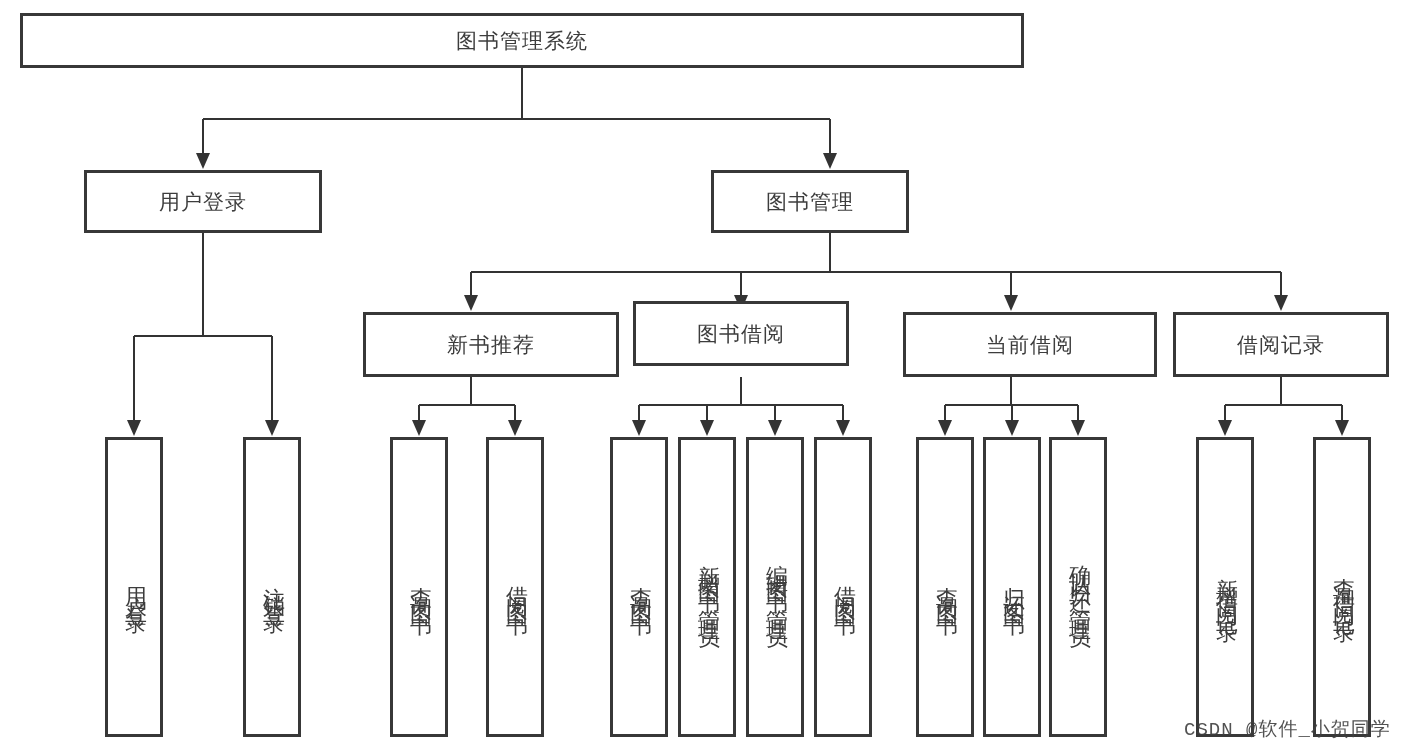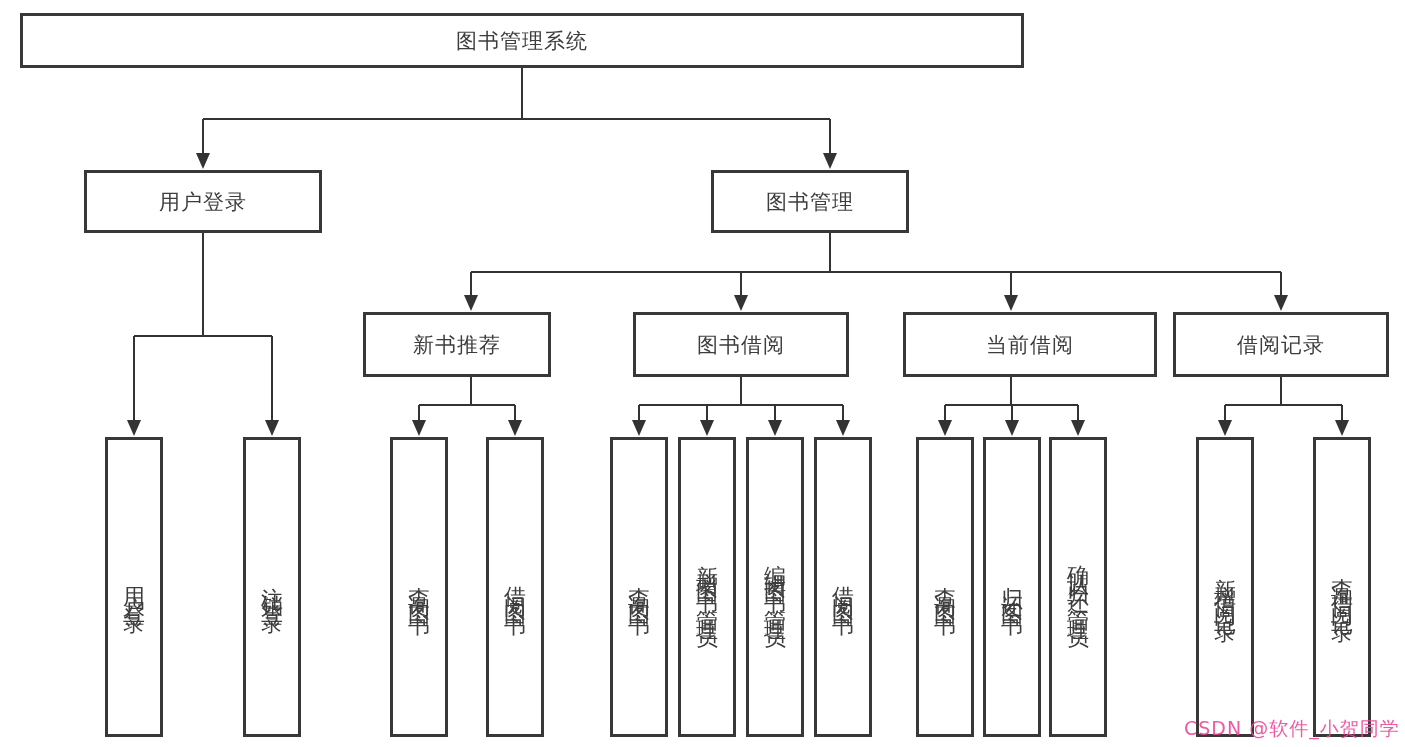--- a/index.html
+++ b/index.html
@@ -1,35 +1,35 @@
 <!DOCTYPE html>
 <html><head>
 <meta charset="utf-8">
 <style>
   html,body{margin:0;padding:0;}
   body{
     width:1405px;height:747px;position:relative;overflow:hidden;
     background:#ffffff;
     font-family:"DejaVu Sans","Liberation Sans",sans-serif;
   }
-  #chart{position:absolute;left:0;top:0;width:1405px;height:747px;}
+  #chart{position:absolute;left:0;top:0;width:1405px;height:747px;font-family:Liberation Mono, monospace;}
   svg.wires{position:absolute;left:0;top:0;z-index:1;}
   .node{
     position:absolute;box-sizing:border-box;background:#ffffff;
     border:3px solid #383838;color:#3d3d3d;z-index:2;
     display:flex;align-items:center;justify-content:center;
   }
   .hnode span{font-size:21px;letter-spacing:1px;white-space:nowrap;}
   .vnode span{
     writing-mode:vertical-rl;text-orientation:mixed;
     font-size:22px;letter-spacing:9px;line-height:1;
   }
   #watermark{
     position:absolute;left:1184px;top:716px;z-index:3;
-    font-size:19px;color:#ec4899;letter-spacing:1px;white-space:nowrap;
+    font-size:19px;color:#404040;letter-spacing:1px;white-space:nowrap;
     opacity:.9;
   }
 </style>
 </head>
 <body>
 
 <div id="chart">
 
   <svg class="wires" width="1405" height="747" viewBox="0 0 1405 747">
     <path fill="none" stroke="#333333" stroke-width="2" d="
@@ -68,24 +68,24 @@
     <span>图书管理系统</span>
   </div>
 
   <div class="node hnode" style="left:84px;top:170px;width:238px;height:63px">
     <span>用户登录</span>
   </div>
   <div class="node hnode" style="left:711px;top:170px;width:198px;height:63px">
     <span>图书管理</span>
   </div>
 
-  <div class="node hnode" style="left:363px;top:312px;width:188px;height:65px">
+  <div class="node hnode" style="left:363px;top:312px;width:256px;height:65px">
     <span>新书推荐</span>
   </div>
-  <div class="node hnode" style="left:633px;top:312px;width:216px;height:65px">
+  <div class="node hnode" style="left:633px;top:301px;width:216px;height:65px">
     <span>图书借阅</span>
   </div>
   <div class="node hnode" style="left:903px;top:312px;width:254px;height:65px">
     <span>当前借阅</span>
   </div>
   <div class="node hnode" style="left:1173px;top:312px;width:216px;height:65px">
     <span>借阅记录</span>
   </div>
 
   <div class="node vnode" style="left:105px;top:437px;width:58px;height:300px">

